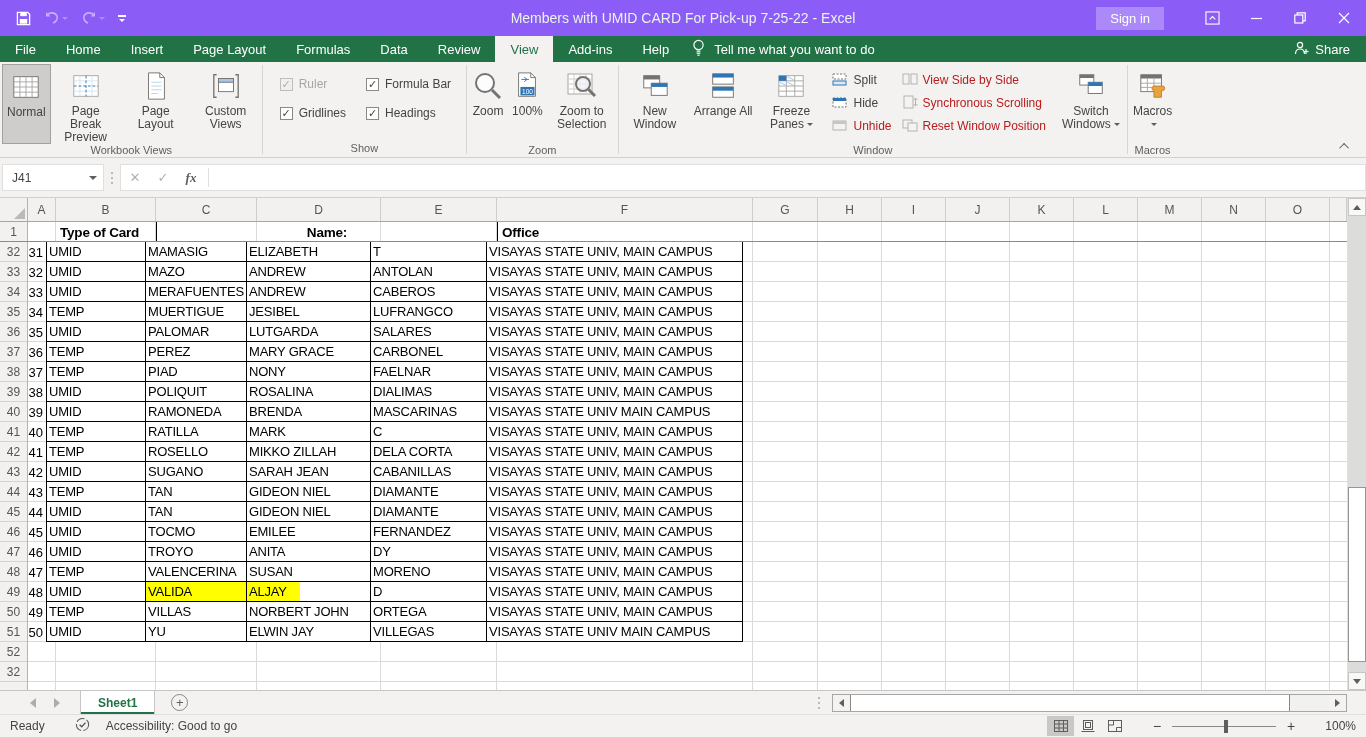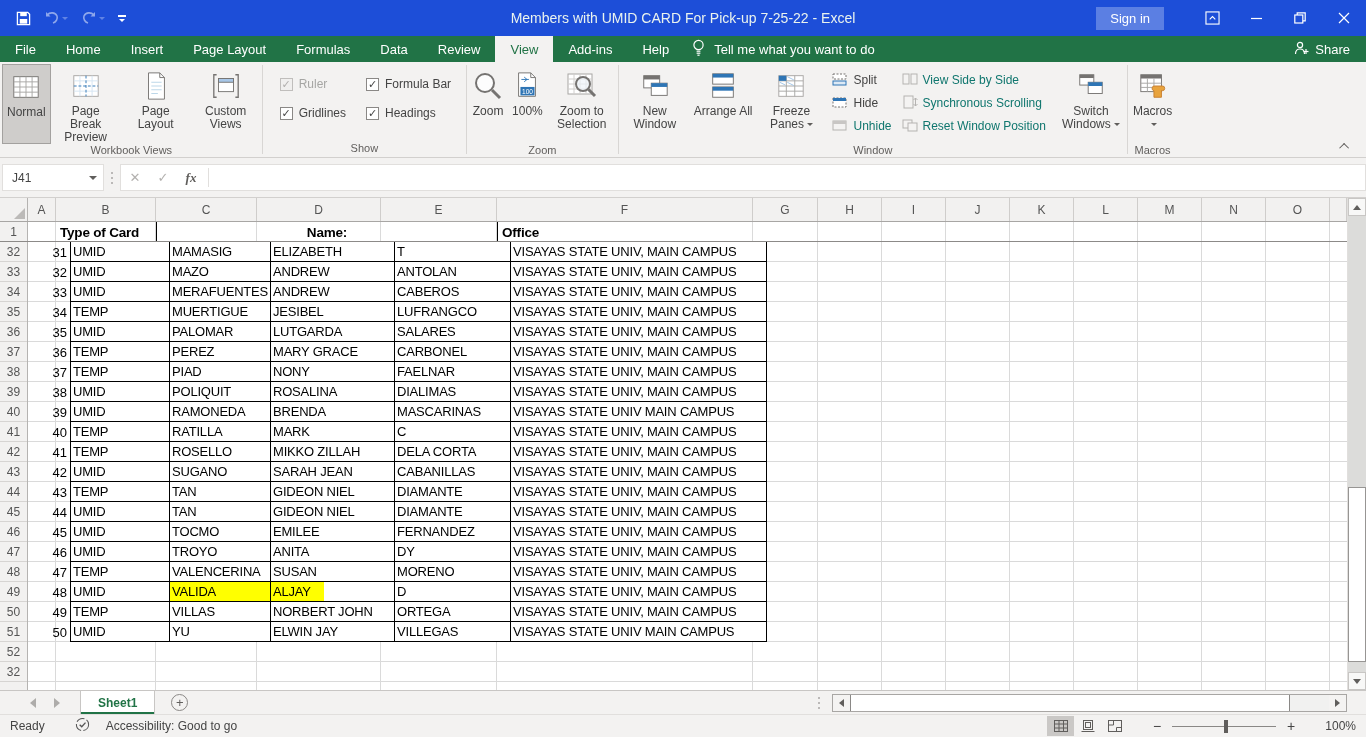--- a/index.html
+++ b/index.html
@@ -1,20 +1,20 @@
 <!DOCTYPE html>
 <html><head>
 <meta charset="utf-8">
 <style>
   *{margin:0;padding:0;box-sizing:border-box;}
   html,body{width:1366px;height:737px;overflow:hidden;}
   body{font-family:"Liberation Sans",sans-serif;background:#fff;position:relative;font-size:13px;color:#222;}
 
   
-  .titlebar{position:absolute;top:0;left:0;width:1366px;height:36px;background:#1d4ed8;display:flex;align-items:center;color:#fff;}
+  .titlebar{position:absolute;top:0;left:0;width:1366px;height:36px;background:#8b5cf6;display:flex;align-items:center;color:#fff;}
   .qat{display:flex;align-items:center;gap:13px;padding-left:16px;z-index:2;}
   .qat .qbtn{display:flex;align-items:center;gap:2px;}
   .dim{opacity:.5;}
   .mini-dd{width:0;height:0;border-left:3px solid transparent;border-right:3px solid transparent;border-top:3px solid rgba(255,255,255,.6);}
   .qat-custom{display:flex;flex-direction:column;align-items:center;gap:2px;}
   .qat-custom .bar{width:8px;height:2px;background:#fff;}
   .win-title{position:absolute;left:0;right:0;top:0;height:36px;display:flex;align-items:center;justify-content:center;font-size:14px;color:#eaf3ee;z-index:1;}
   .tb-right{position:absolute;right:0;top:0;height:36px;display:flex;align-items:center;z-index:2;}
   .signin{background:rgba(255,255,255,.28);color:#fff;font-size:13px;padding:4px 14px;margin-right:26px;}
   .winbtn{width:44px;height:36px;display:flex;align-items:center;justify-content:center;}
@@ -37,21 +37,21 @@
   .bigbtn .lbl{display:block;max-width:62px;}
   .bigbtn.selected{background:#cfcdcb;border:1px solid #a3a19f;}
   .dd{display:inline-block;width:0;height:0;border-left:3px solid transparent;border-right:3px solid transparent;border-top:3px solid #605e5c;margin-left:3px;vertical-align:middle;}
   .check-grid{display:grid;grid-template-columns:auto auto;column-gap:20px;row-gap:15px;padding:13px 14px 0 16px;}
   .checkitem{display:flex;align-items:center;gap:6px;font-size:12px;color:#444;}
   .checkitem .box{width:13px;height:13px;background:#fff;border:1px solid #8a8886;display:flex;align-items:center;justify-content:center;font-size:11px;color:#444;line-height:1;}
   .checkitem.disabled{color:#a6a6a4;}
   .checkitem.disabled .box{border-color:#c0bebc;color:#b0aeac;background:#f0efee;}
   .smallcol{display:flex;flex-direction:column;justify-content:flex-start;gap:3px;padding:6px 4px 0 6px;}
   .smallbtn{display:flex;align-items:center;gap:5px;font-size:12px;color:#444;height:20px;white-space:nowrap;}
-  .smallbtn.disabled{color:#0f766e;}
+  .smallbtn.disabled{color:#b91c1c;}
   .collapse-btn{position:absolute;right:14px;bottom:6px;width:14px;height:10px;display:flex;align-items:center;justify-content:center;}
   .chev-up{width:7px;height:7px;border-left:1.5px solid #605e5c;border-top:1.5px solid #605e5c;transform:rotate(45deg) translateY(2px);}
 
   
   .fbar{position:absolute;top:158px;left:0;width:1366px;height:40px;background:#f3f2f1;border-bottom:1px solid #d2d0ce;display:flex;align-items:center;padding:0 0 0 2px;}
   .namebox{width:102px;height:27px;background:#fff;border:1px solid #e1dfdd;display:flex;align-items:center;padding-left:9px;font-size:12px;color:#444;position:relative;}
   .nb-arrow{position:absolute;right:6px;top:11px;width:0;height:0;border-left:4px solid transparent;border-right:4px solid transparent;border-top:4px solid #605e5c;}
   .gripdots{display:flex;flex-direction:column;gap:3px;margin:0 7px;}
   .gripdots i{width:2px;height:2px;background:#a8a6a4;border-radius:50%;}
   .fx-strip{flex:1;height:27px;background:#fff;border:1px solid #e1dfdd;display:flex;align-items:center;}
@@ -67,21 +67,21 @@
   .ch-corner{width:28px;position:relative;background:#f2f1f0;border-right:1px solid #b5b3b1;}
   .sel-all{position:absolute;right:2px;bottom:2px;width:0;height:0;border-left:11px solid transparent;border-bottom:11px solid #bcbab8;}
   .sheetbody{position:absolute;top:24px;left:0;right:0;bottom:0;background-image:linear-gradient(to bottom,transparent 19px,#dadada 19px);background-size:100% 20px;background-repeat:repeat-y;}
   .vline{position:absolute;top:0;bottom:0;width:1px;background:#dadada;z-index:0;}
   .freeze{position:absolute;top:19px;left:0;right:0;height:1px;background:#8c8a88;z-index:6;}
   .gutter{position:absolute;top:0;left:0;bottom:0;width:28px;background:#f2f1f0;border-right:1px solid #b5b3b1;z-index:4;}
   .gcell{height:20px;border-bottom:1px solid #d6d4d2;display:flex;align-items:center;justify-content:center;font-size:12px;color:#555;}
   .row1{position:absolute;top:0;left:28px;height:20px;display:flex;z-index:2;font-weight:bold;font-size:13.5px;color:#000;letter-spacing:-.2px;}
   .r1c{display:flex;align-items:center;white-space:nowrap;}
   .blackl{border-left:1px solid #000;}
-  .tbl{position:absolute;top:20px;left:42px;z-index:2;}
+  .tbl{position:absolute;top:20px;left:18px;z-index:2;}
   .trow{display:flex;height:20px;}
   .tc{border-right:1px solid #000;border-bottom:1px solid #000;font-size:13px;color:#000;display:flex;align-items:center;padding:0 2px;white-space:nowrap;overflow:hidden;background:#fff;letter-spacing:-.2px;}
   .tc.first{border-left:1px solid #000;}
   .acell{display:flex;align-items:center;justify-content:flex-end;padding-right:3px;font-size:13px;color:#000;background:transparent;}
   .hl-full{background:#ffff00;}
   .hl-part{background:linear-gradient(90deg,#ffff00 0 53px,#ffffff 53px);}
 
   
   .vscroll{position:absolute;top:198px;left:1347px;width:19px;height:492px;background:#f1f1f0;border-left:1px solid #e1dfdd;}
   .vs-btn{position:absolute;left:0;right:0;height:18px;background:#f8f8f7;border:1px solid #c8c6c4;display:flex;align-items:center;justify-content:center;}

